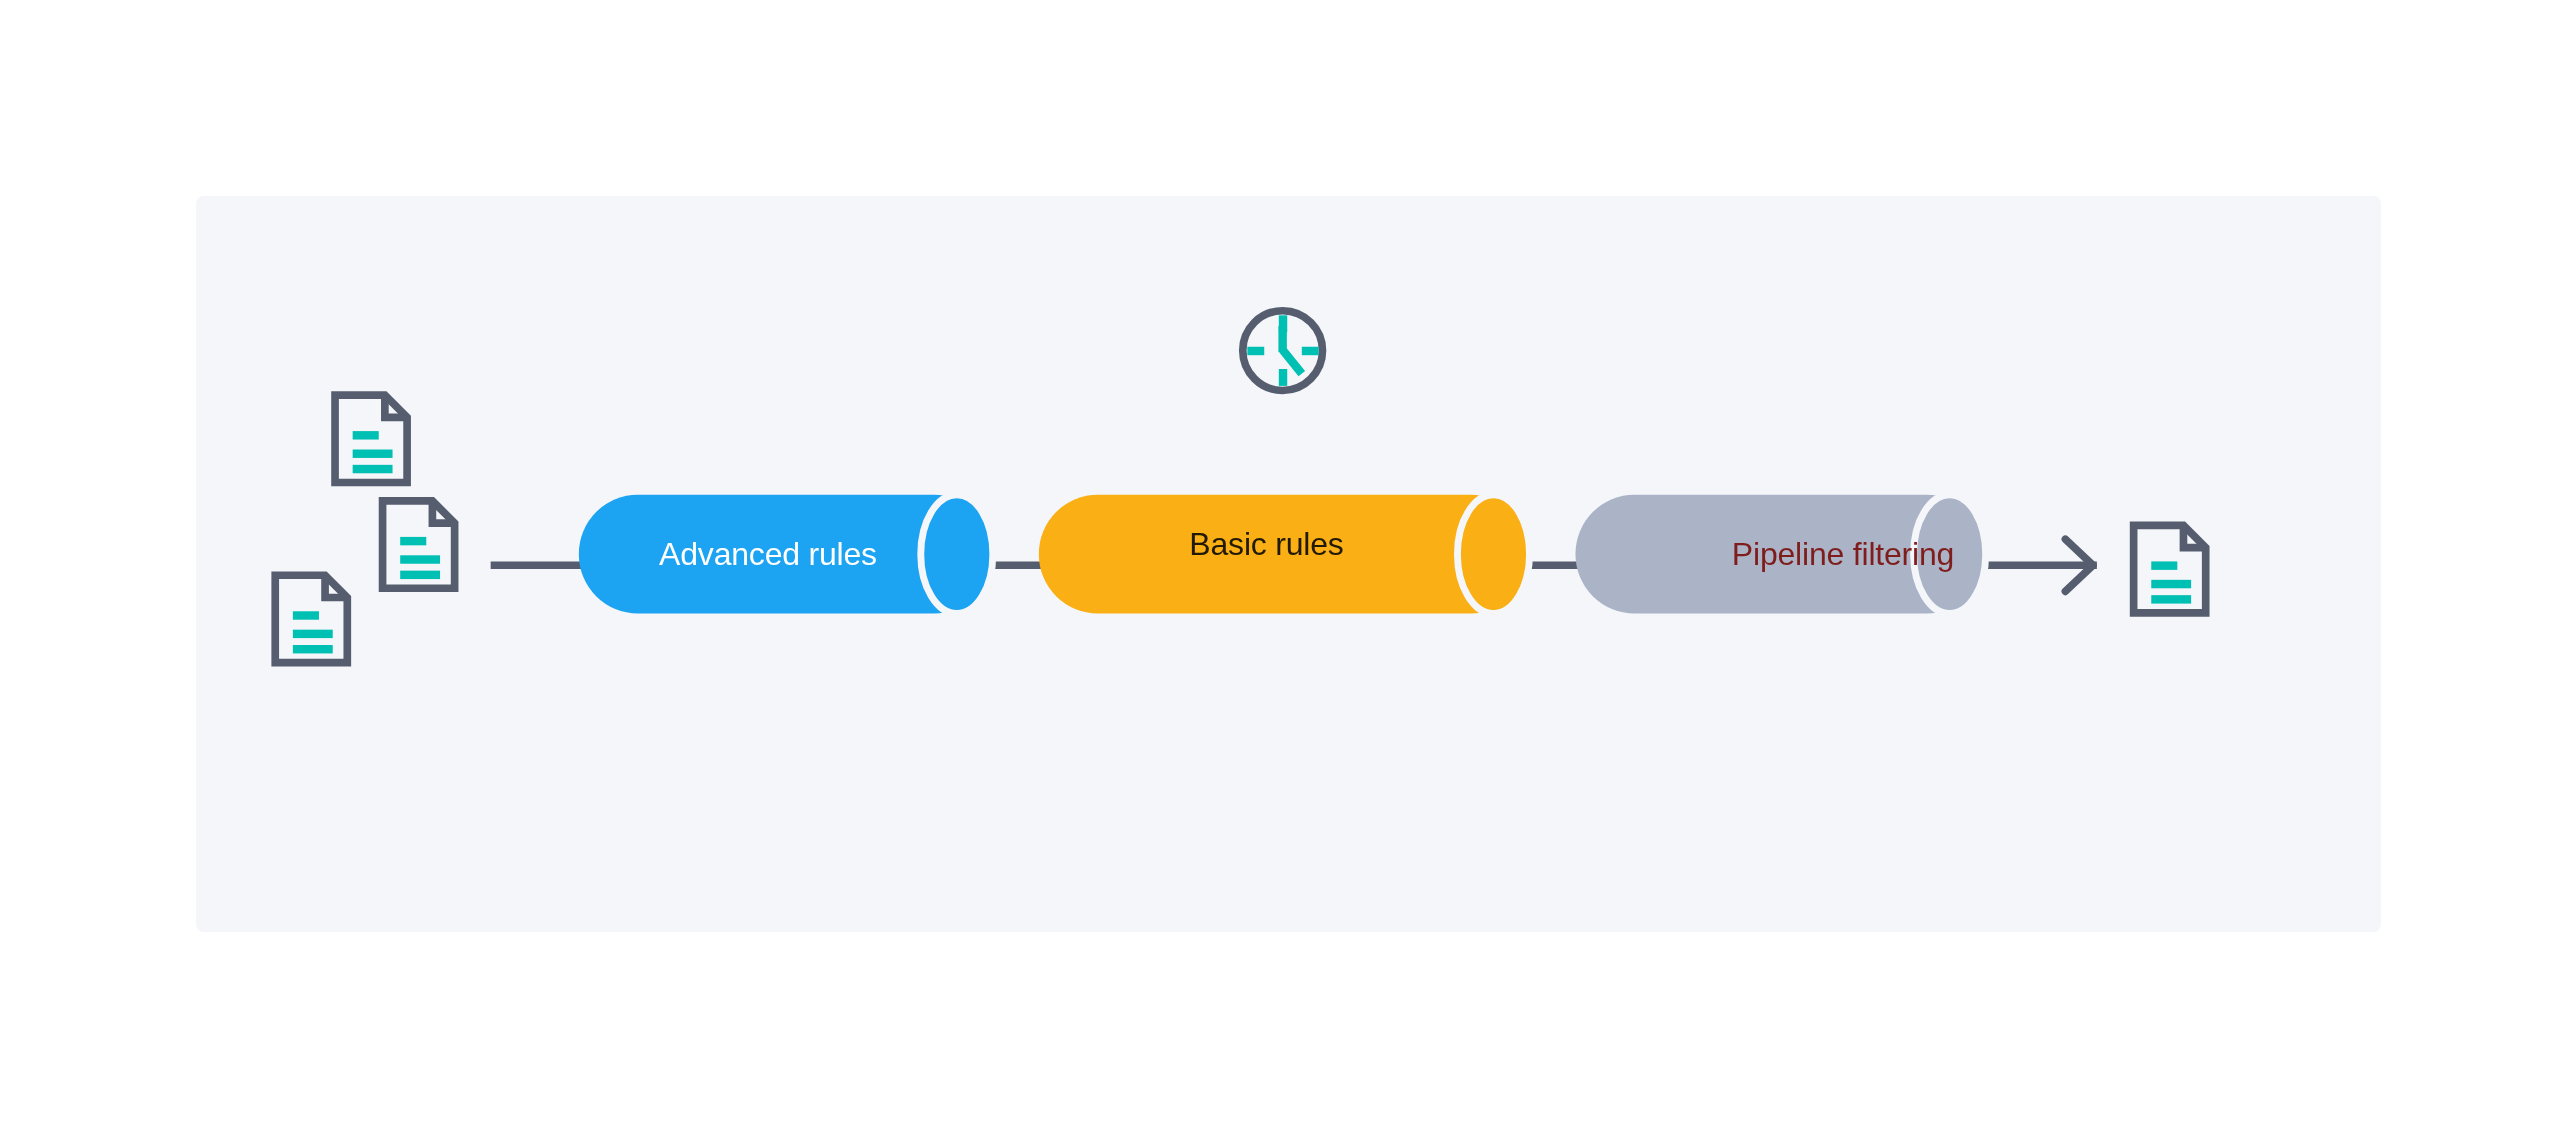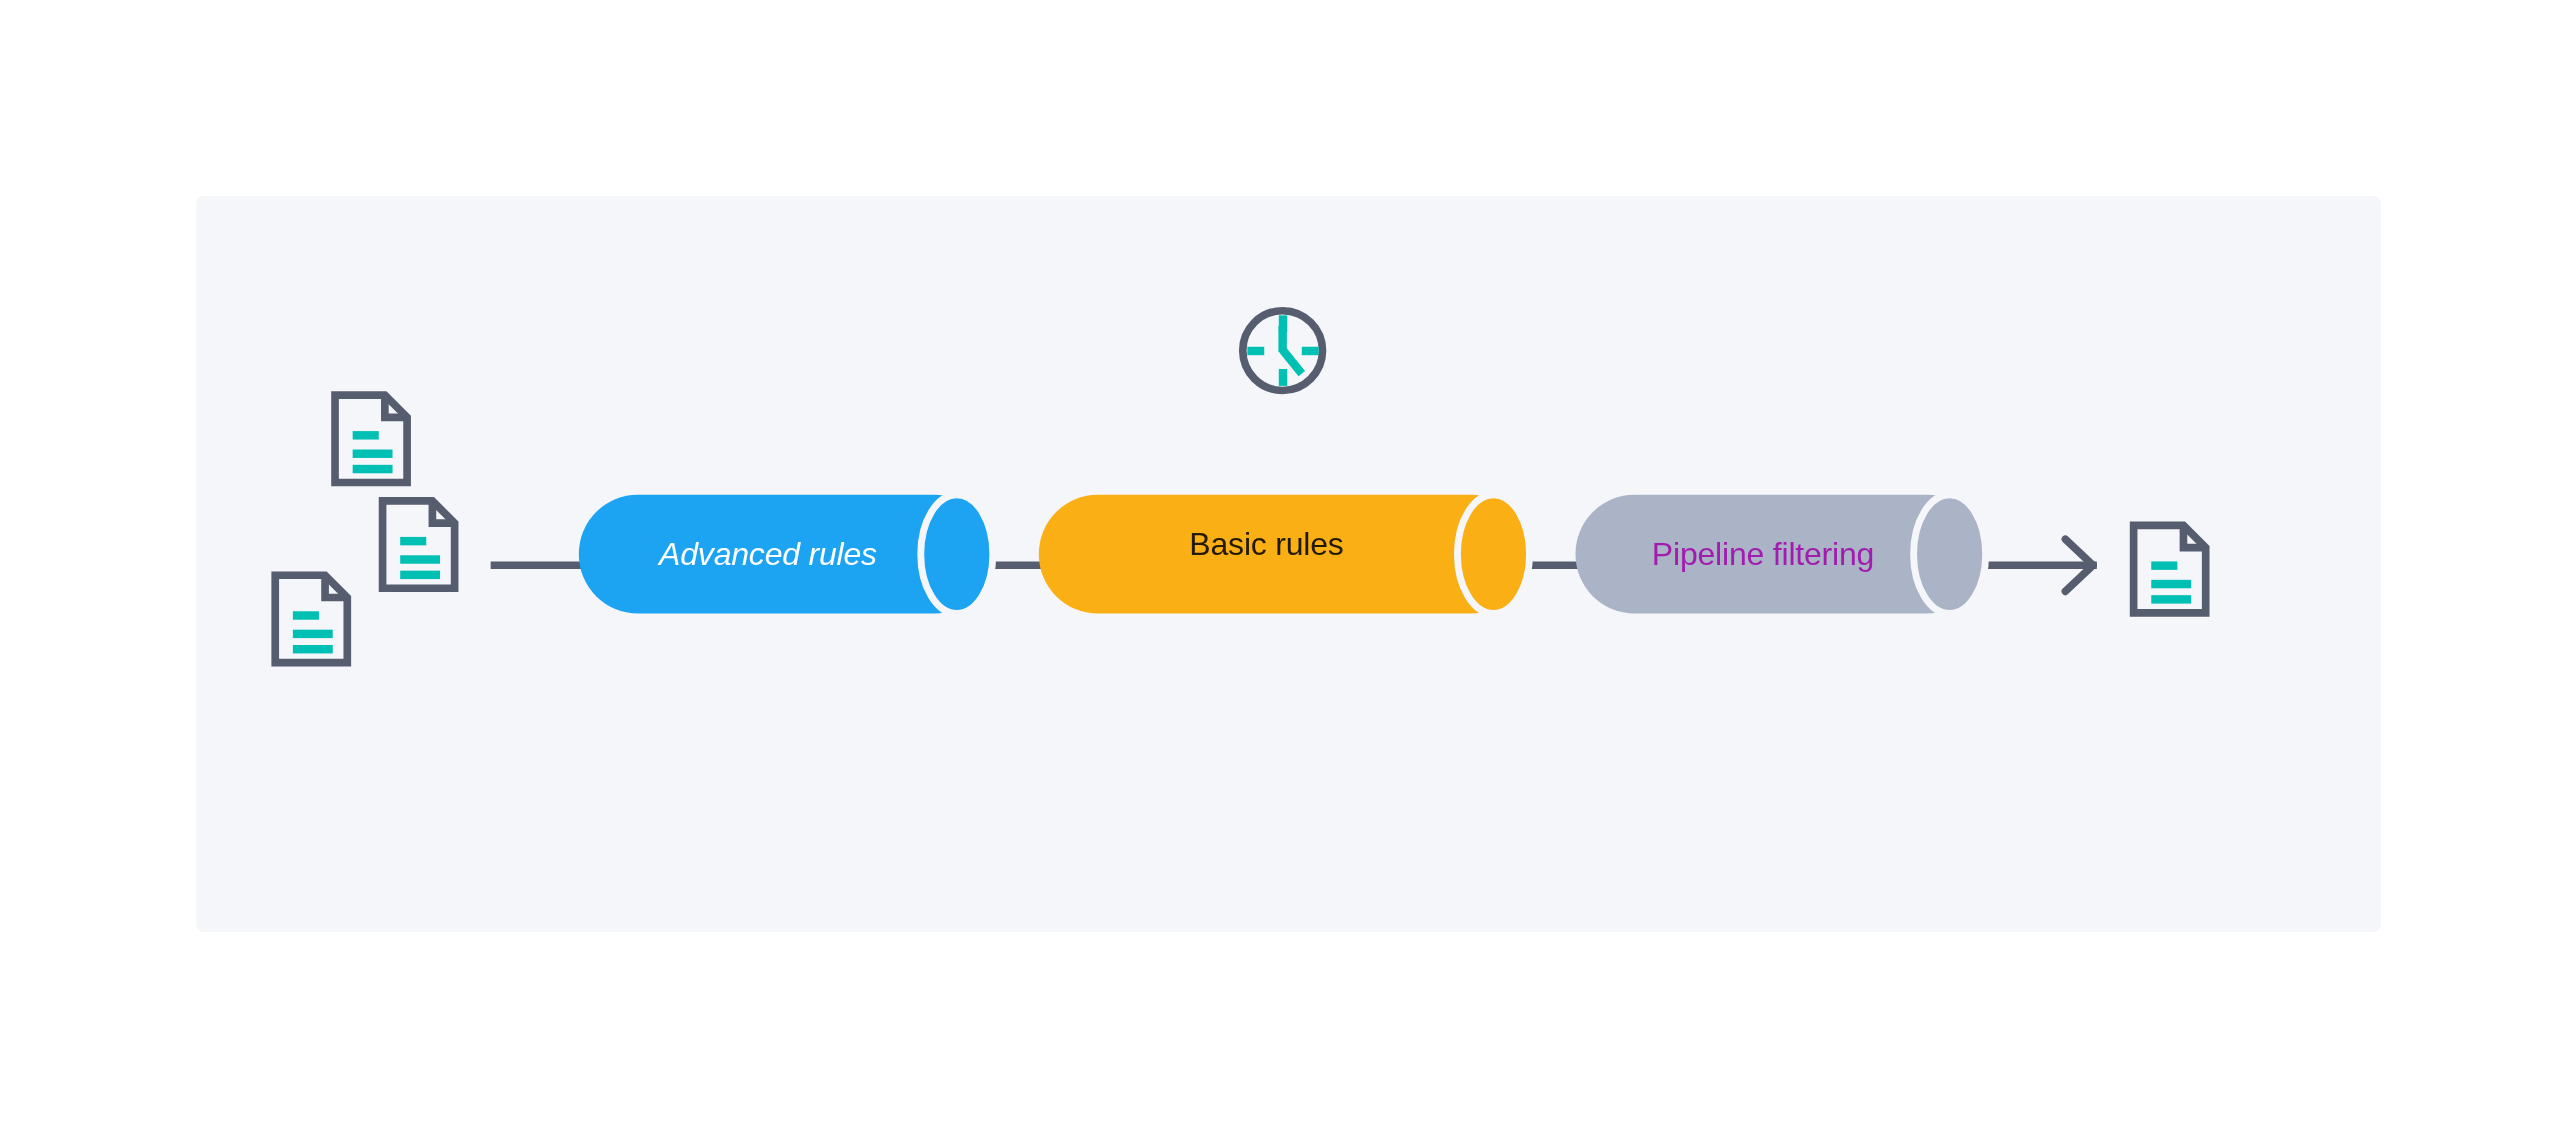--- a/index.html
+++ b/index.html
@@ -114,20 +114,20 @@
       <rect x="2055" y="645" width="535" height="155" rx="77" ry="77" fill="#aab4c6"></rect>
       <ellipse cx="2543" cy="722.5" rx="47" ry="77.5" fill="#aab4c6" stroke="#f4f6fa" stroke-width="9"></ellipse>
     </g>
 
     <g transform="translate(2778,680)">
       <use href="#doc-glyph"></use>
     </g>
 
   </svg>
 
-  <div class="cyl-label" style="left:579px; top:495px; width:378px; height:119px; color:#ffffff;font-style:italic;">Advanced rules</div>
+  <div class="cyl-label" style="left:579px; top:495px; width:378px; height:119px; color:#ffffff;">Advanced rules</div>
 
   <div class="cyl-label" style="left:1039px; top:495px; width:455px; height:99px; color:#231a05;">Basic rules</div>
 
-  <div class="cyl-label" style="left:1576px; top:495px; width:374px; height:119px; color:#a21caf;">Pipeline filtering</div>
+  <div class="cyl-label" style="left:1656px; top:495px; width:374px; height:119px; color:#7f1d1d;">Pipeline filtering</div>
 
 </div>
 
 
 </body></html>

